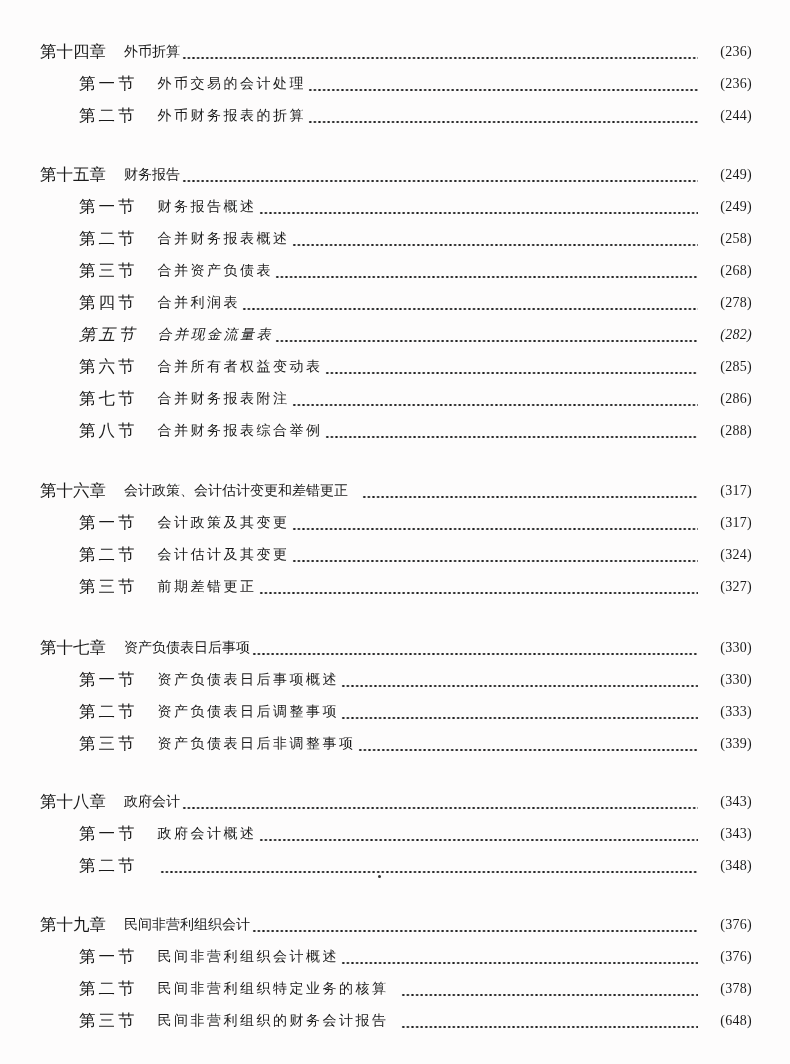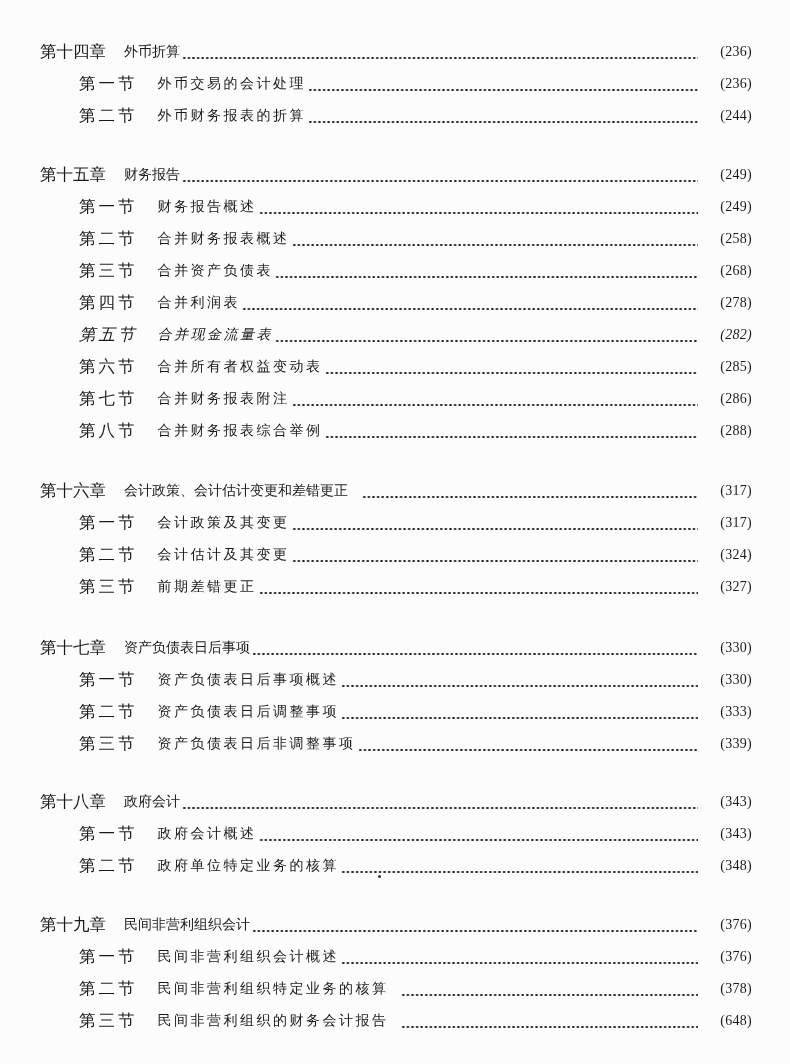--- a/index.html
+++ b/index.html
@@ -257,21 +257,20 @@
     <div class="row section-row" style="top:804px;">
       <span class="num">第一节</span>
       <span class="gap"></span>
       <span class="title">政府会计概述</span>
       <span class="leader"></span>
       <span class="page-ref">(343)</span>
     </div>
     <div class="row section-row" style="top:836px;">
       <span class="num">第二节</span>
       <span class="gap"></span>
-      <span class="title">政府单位特定业务的核算</span>
       <span class="leader"></span>
       <span class="page-ref">(348)</span>
     </div>
   </div>
 
   <div class="chapter">
     <div class="row chapter-row" style="top:895px;">
       <span class="num">第十九章</span>
       <span class="gap"></span>
       <span class="title">民间非营利组织会计</span>

